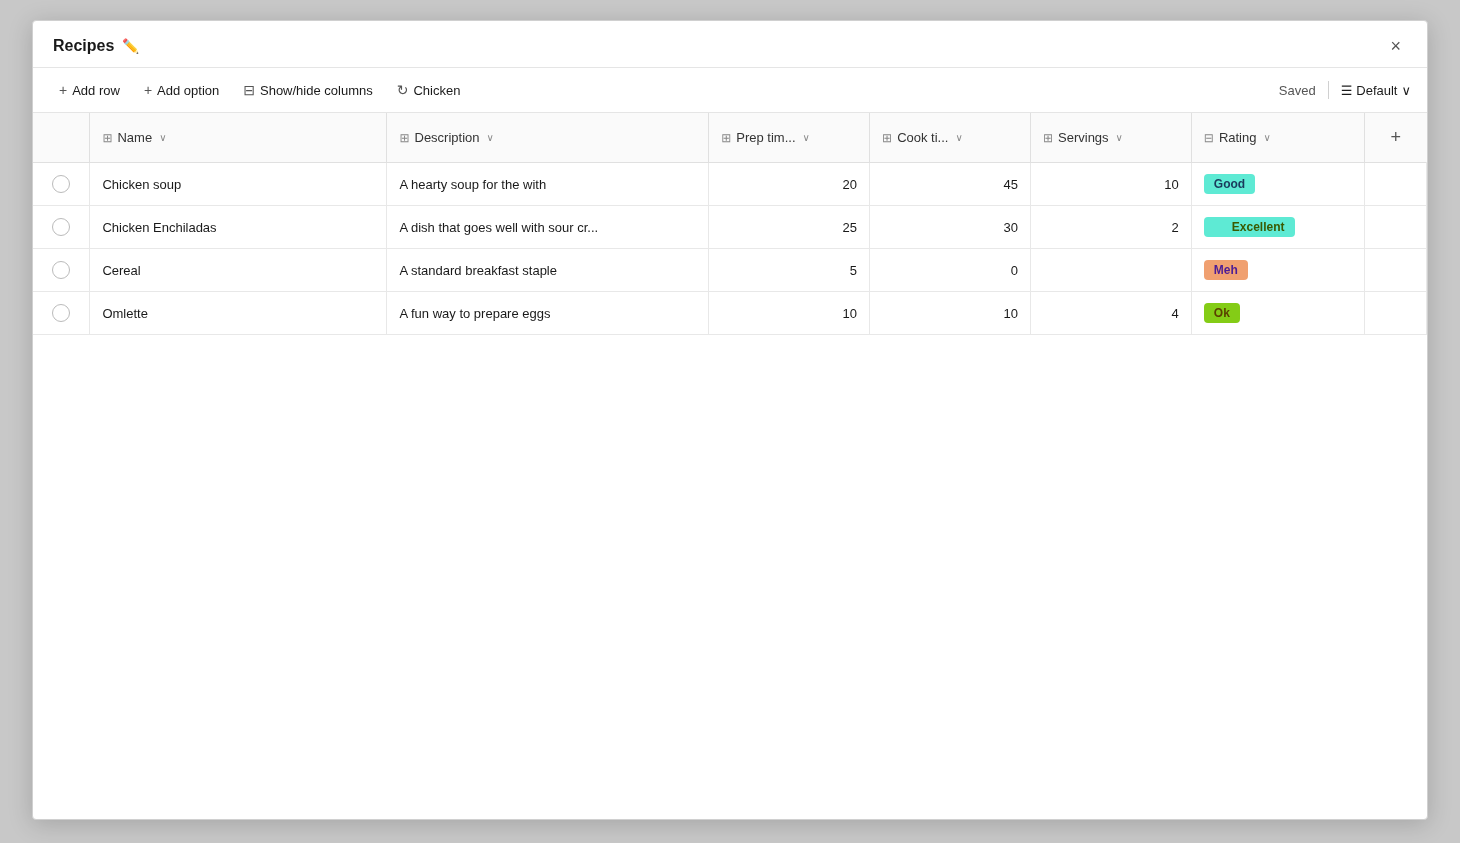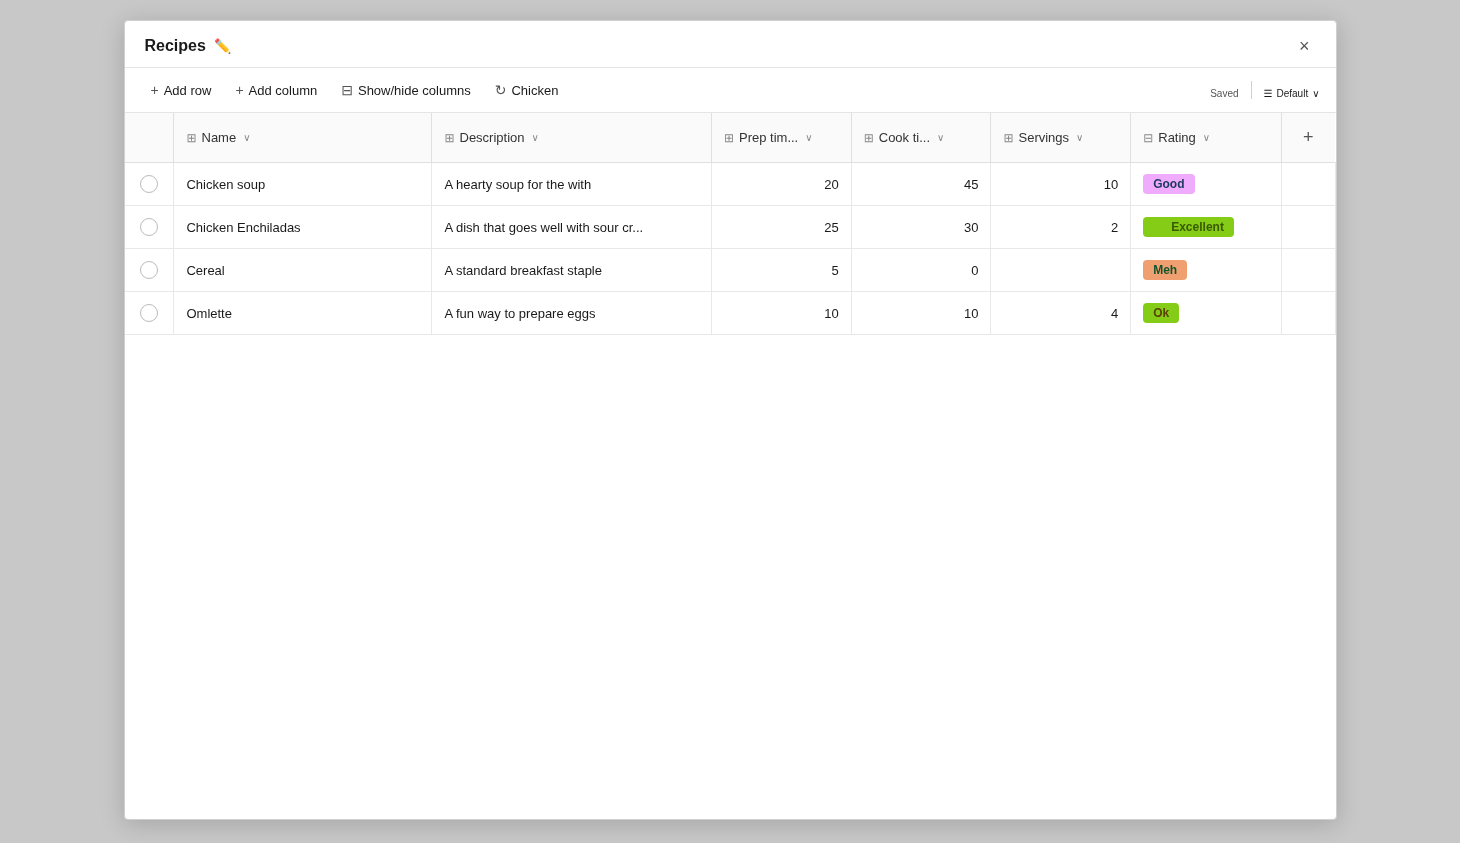--- a/index.html
+++ b/index.html
@@ -13,21 +13,21 @@
       display: flex;
       align-items: flex-start;
       justify-content: center;
       padding-top: 20px;
     }
 
     .modal {
       background: #ffffff;
       border: 1px solid #d0d0d0;
       border-radius: 4px;
-      width: 1213px;
+      width: 1396px;
       min-height: 800px;
       box-shadow: 0 4px 24px rgba(0,0,0,0.18);
       display: flex;
       flex-direction: column;
       position: relative;
     }
 
     .modal-header {
       display: flex;
       align-items: center;
@@ -81,23 +81,23 @@
     }
 
     .toolbar-btn .icon {
       font-size: 14px;
       color: #555;
     }
 
     .toolbar-right {
       margin-left: auto;
       display: flex;
-      align-items: flex-end;
+      align-items: center;
       gap: 8px;
-      font-size: 10px;
+      font-size: 13px;
       color: #555;
     }
 
     .toolbar-divider {
       width: 1px;
       height: 18px;
       background: #d0d0d0;
       margin: 0 4px;
     }
 
@@ -231,23 +231,23 @@
     
     .badge {
       display: inline-block;
       padding: 3px 10px;
       border-radius: 4px;
       font-size: 12px;
       font-weight: 600;
       color: #fff;
     }
 
-    .badge-good { background: #f0abfc; color: #1a3a5c; }
-    .badge-excellent { background: #84cc16; color: #3a5a00; padding-left: 28px; }
-    .badge-meh { background: #f0a070; color: #14532d; }
+    .badge-good { background: #5eead4; color: #1a3a5c; }
+    .badge-excellent { background: #5eead4; color: #3a5a00; padding-left: 28px; }
+    .badge-meh { background: #f0a070; color: #4c1d95; }
     .badge-ok { background: #84cc16; color: #5a4000; }
 
     .footer {
       padding: 10px 20px;
       font-size: 13px;
       color: #555;
       border-top: 1px solid #e5e5e5;
     }
 
     
@@ -280,21 +280,21 @@
     <button class="modal-close">×</button>
   </div>
 
   <div class="toolbar">
     <button class="toolbar-btn">
       <span class="icon">+</span>
       <span>Add row</span>
     </button>
     <button class="toolbar-btn">
       <span class="icon">+</span>
-      <span>Add column</span>
+      <span>Add option</span>
     </button>
     <button class="toolbar-btn">
       <span class="icon">⊟</span>
       <span>Show/hide columns</span>
     </button>
     <button class="toolbar-btn">
       <span class="icon">↻</span>
       <span>Chicken</span>
     </button>
 

